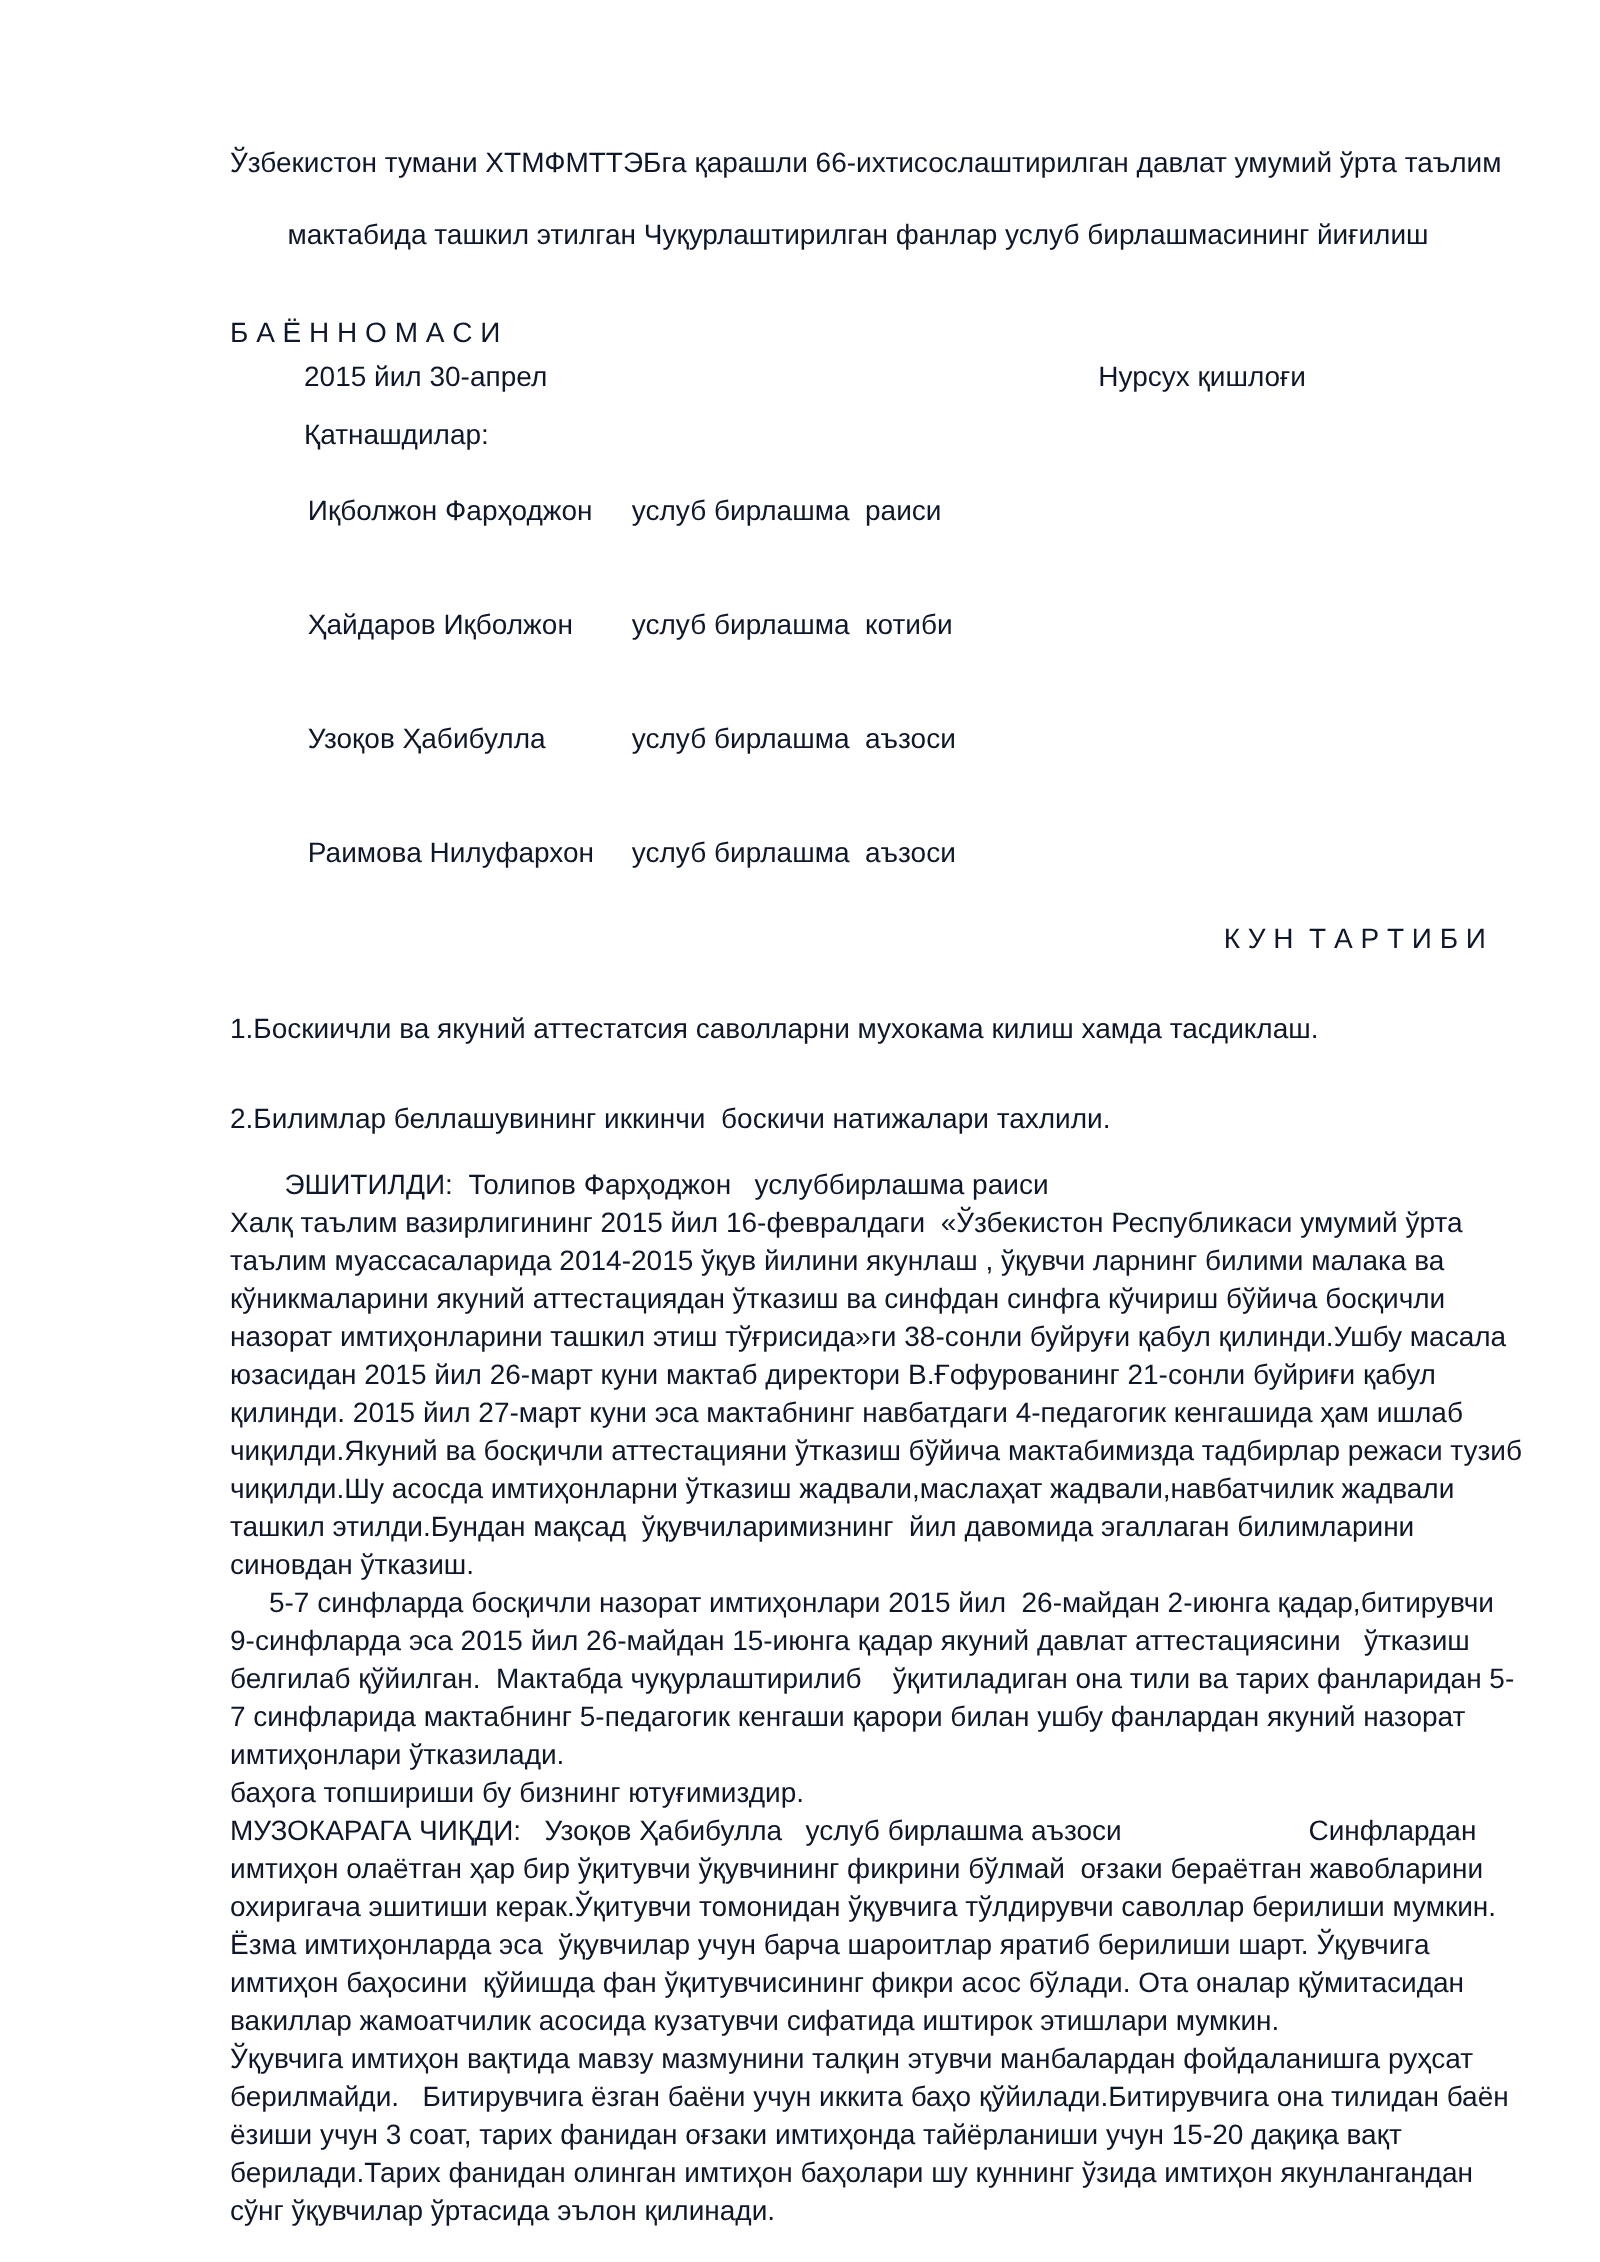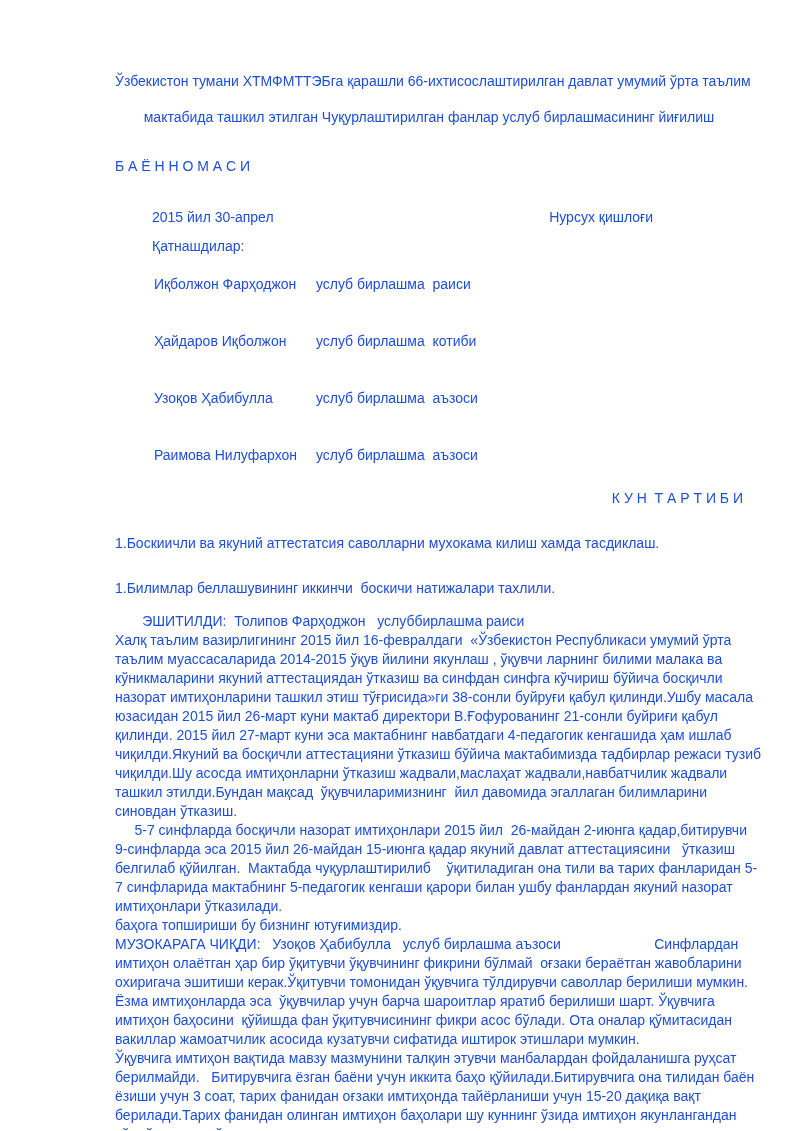--- a/index.html
+++ b/index.html
@@ -5,33 +5,33 @@
   html, body { margin: 0; padding: 0; background: #ffffff; }
   .page {
     position: relative;
     width: 800px;
     height: 1131px;
     background: #ffffff;
     overflow: hidden;
     font-family: "Liberation Sans", "DejaVu Sans", sans-serif;
     font-size: 14px;
     line-height: 19px;
-    color: #1d4ed8;
+    color: #0f172a;
   }
   .content {
     position: absolute;
     left: 115px;
     top: 72px;
     width: 628px;
   }
   .title-line { text-align: center; white-space: pre; }
   .title-line-2 { margin-top: 17px; }
   .protocol-title { margin-top: 30px; text-align: left; white-space: pre; }
   .date-row {
-    margin-top: 32px;
+    margin-top: 3px;
     display: flex;
     justify-content: space-between;
     padding-left: 37px;
     padding-right: 90px;
     white-space: pre;
   }
   .participants-label { margin-top: 10px; padding-left: 37px; white-space: pre; }
   .participant-row { white-space: pre; }
   .p-name { display: inline-block; width: 162px; white-space: pre; }
   .p-role { white-space: pre; }
@@ -74,21 +74,21 @@
           <span class="p-name">Раимова Нилуфархон</span><span class="p-role">услуб бирлашма  аъзоси</span>
         </div>
         </div>
     </div>
 
     <div class="agenda-title">К У Н  Т А Р Т И Б И</div>
 
     <div>
 
     <div class="agenda-item">1.Боскиичли ва якуний аттестатсия саволларни мухокама килиш хамда тасдиклаш.</div>
-        <div class="agenda-item">1.Билимлар беллашувининг иккинчи  боскичи натижалари тахлили.</div>
+        <div class="agenda-item">2.Билимлар беллашувининг иккинчи  боскичи натижалари тахлили.</div>
       </div>
 
     <div class="para para-first">       ЭШИТИЛДИ:  Толипов Фарҳоджон   услуббирлашма раиси
 Халқ таълим вазирлигининг 2015 йил 16-февралдаги  «Ўзбекистон Республикаси умумий ўрта
 таълим муассасаларида 2014-2015 ўқув йилини якунлаш , ўқувчи ларнинг билими малака ва
 кўникмаларини якуний аттестациядан ўтказиш ва синфдан синфга кўчириш бўйича босқичли
 назорат имтиҳонларини ташкил этиш тўғрисида»ги 38-сонли буйруғи қабул қилинди.Ушбу масала
 юзасидан 2015 йил 26-март куни мактаб директори В.Ғофурованинг 21-сонли буйриғи қабул
 қилинди. 2015 йил 27-март куни эса мактабнинг навбатдаги 4-педагогик кенгашида ҳам ишлаб
 чиқилди.Якуний ва босқичли аттестацияни ўтказиш бўйича мактабимизда тадбирлар режаси тузиб

